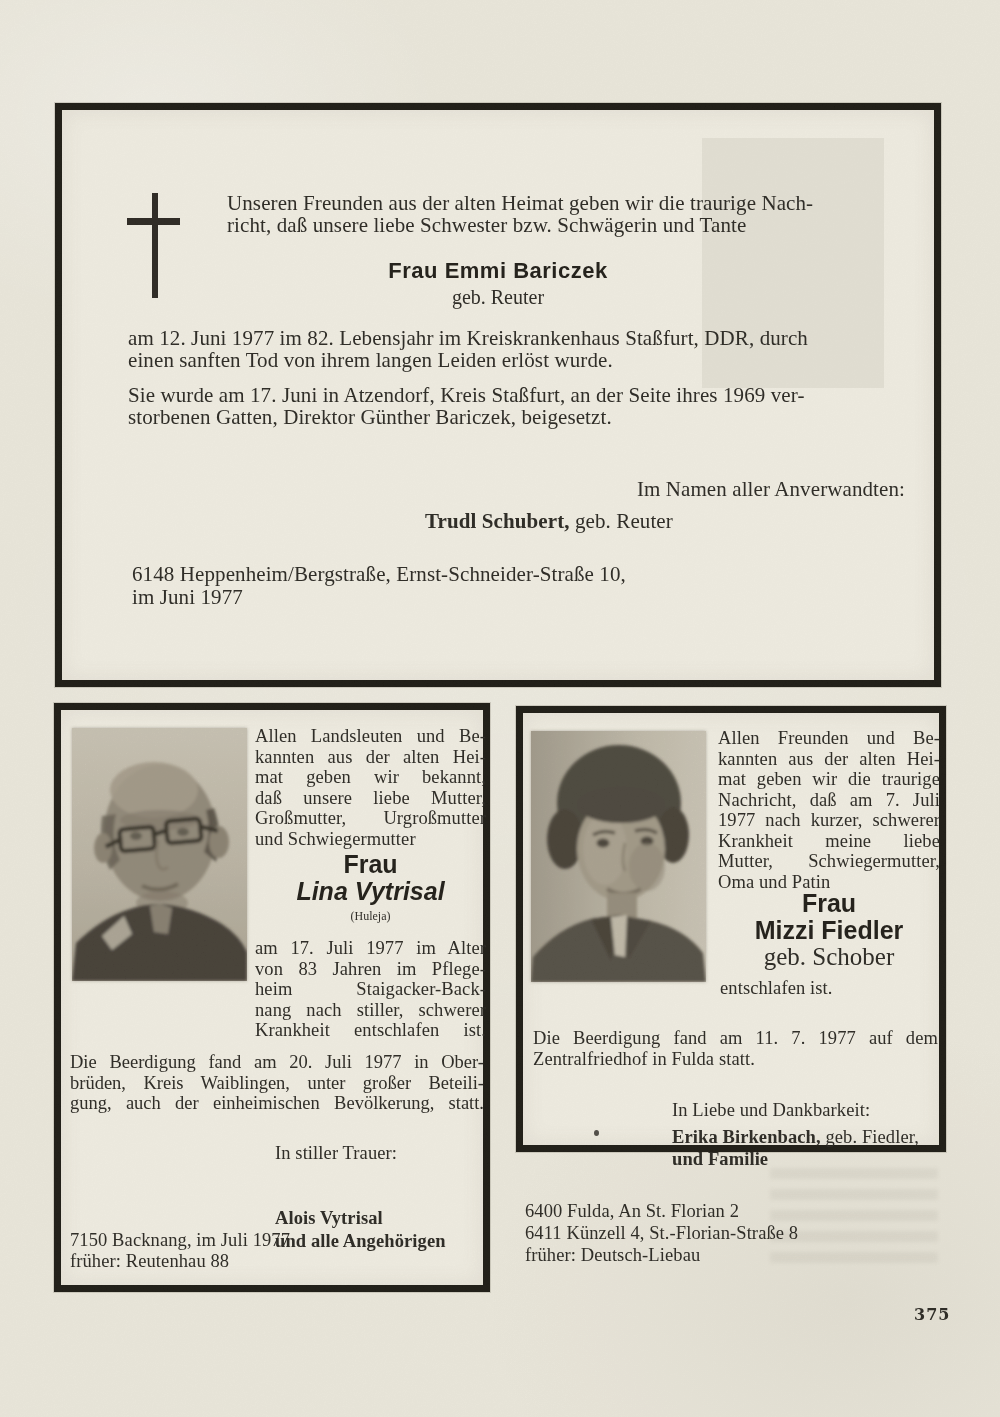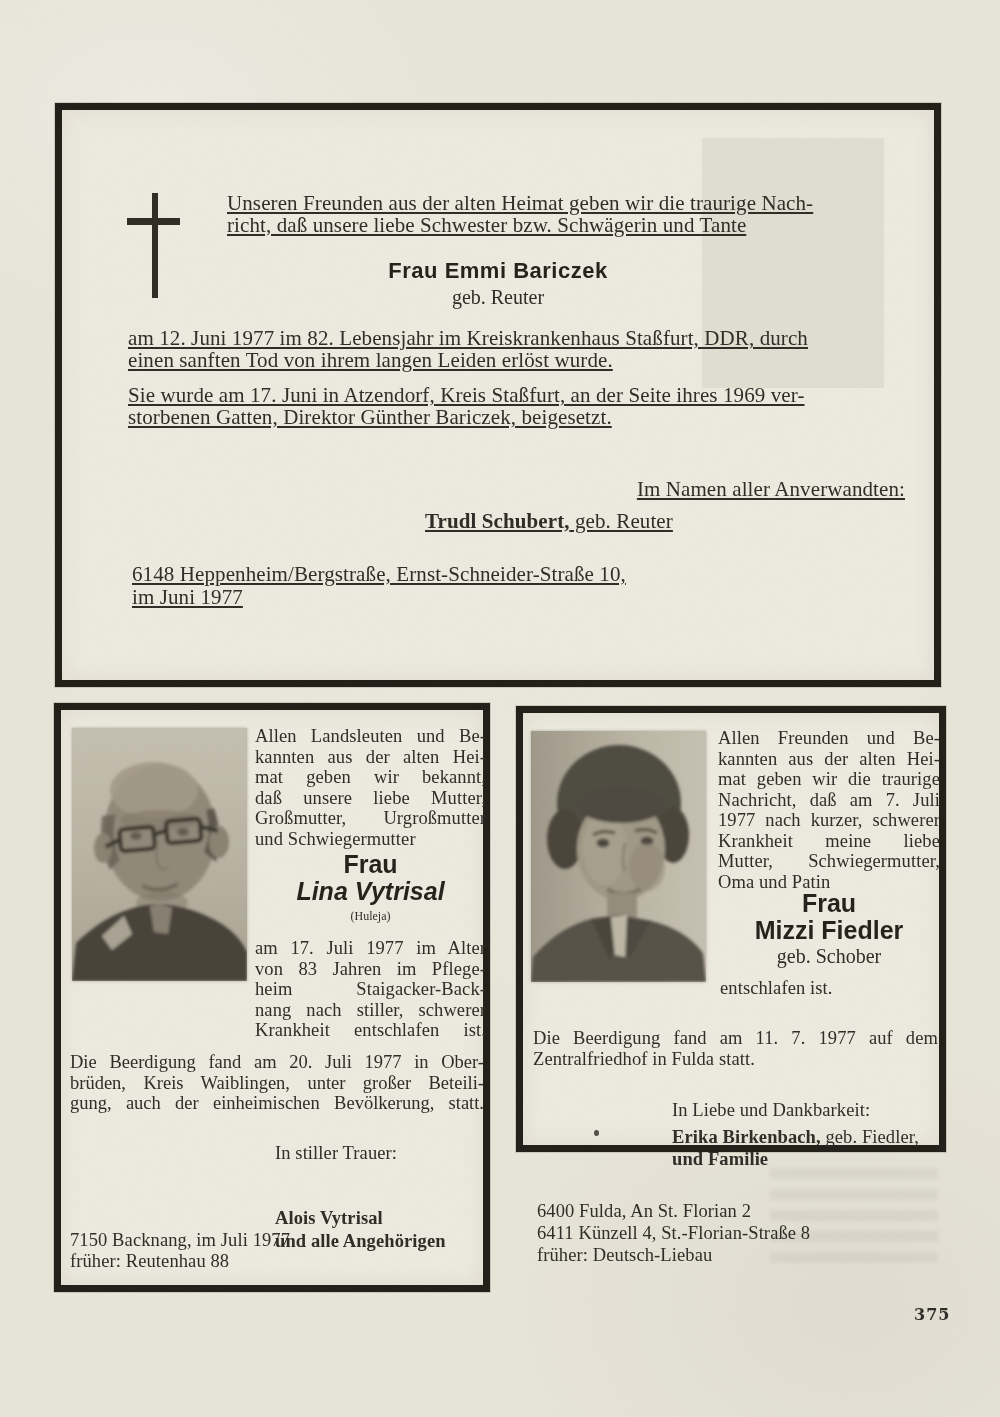--- a/index.html
+++ b/index.html
@@ -12,21 +12,21 @@
       #ebe8dc;
     font-family:"Liberation Serif", serif;
     color:#2a2823;
   }
   .box{
     position:absolute;border:7px solid #1c1a14;background:#f0ede2;
     box-shadow:0 0 0 1px rgba(70,64,52,.18), inset 0 0 22px rgba(120,112,95,.10);
   }
   .abs{position:absolute;}
   .t{position:absolute;white-space:pre-line;color:#2a2823;}
-  .top-body{font:21px/21.5px "Liberation Serif", serif;letter-spacing:.1px;text-decoration:underline;}
+  .top-body{font:21px/21.5px "Liberation Serif", serif;letter-spacing:.1px;}
   .bot-body{font:18.5px/20.5px "Liberation Serif", serif;letter-spacing:.1px;}
   .sans-name{font-family:"Liberation Sans", sans-serif;font-weight:700;color:#1f1d17;}
   .center{text-align:center;}
   .b{font-weight:700;}
   .ln{display:block;}
   .j{text-align:justify;text-align-last:justify;}
   .ghost{
     position:absolute;opacity:.10;filter:blur(2px);pointer-events:none;
     background:repeating-linear-gradient(180deg, rgba(96,90,76,.8) 0 11px, transparent 11px 21px);
   }
@@ -218,39 +218,39 @@
     <span class="ln j">mat geben wir die traurige</span>
     <span class="ln j">Nachricht, daß am 7. Juli</span>
     <span class="ln j">1977 nach kurzer, schwerer</span>
     <span class="ln j">Krankheit meine liebe</span>
     <span class="ln j">Mutter, Schwiegermutter,</span>
     <span class="ln">Oma und Patin</span>
   </div>
 
   <div class="t sans-name center" style="left:195px;top:177px;width:222px;font-size:25px;line-height:27px;">Frau</div>
   <div class="t sans-name center" style="left:195px;top:204px;width:222px;font-size:25px;line-height:27px;">Mizzi Fiedler</div>
-  <div class="t center" style="left:195px;top:233px;width:222px;font-size:20px;line-height:21px;">geb. Schober</div>
+  <div class="t center" style="left:195px;top:233px;width:222px;font-size:25px;line-height:21px;">geb. Schober</div>
 
   <div class="t bot-body" style="left:197px;top:265px;width:222px;">entschlafen ist.</div>
 
   <div class="t bot-body" style="left:10px;top:315px;width:405px;white-space:normal;">
     <span class="ln j">Die Beerdigung fand am 11. 7. 1977 auf dem</span>
     <span class="ln">Zentralfriedhof in Fulda statt.</span>
   </div>
 
   <div class="t bot-body" style="left:149px;top:387px;width:260px;">In Liebe und Dankbarkeit:</div>
 
   <div class="dot-artifact" style="left:71px;top:417px;"></div>
 
   <div class="t bot-body" style="left:149px;top:413px;width:270px;white-space:normal;line-height:22px;">
     <span class="b">Erika Birkenbach,</span><span> geb. Fiedler,</span>
     <span class="ln b">und Familie</span>
   </div>
 
-  <div class="t bot-body" style="left:14px;top:487px;width:390px;line-height:22px;">6400 Fulda, An St. Florian 2
+  <div class="t bot-body" style="left:2px;top:487px;width:390px;line-height:22px;">6400 Fulda, An St. Florian 2
 6411 Künzell 4, St.-Florian-Straße 8
 früher: Deutsch-Liebau</div>
 </div>
 
 <div class="abs pagenum" style="left:914px;top:1305px;">375</div>
 
 <svg class="grain" xmlns="http://www.w3.org/2000/svg">
   <filter id="pgrain">
       <feTurbulence type="fractalNoise" baseFrequency="0.9" numOctaves="2"></feTurbulence>
       <feColorMatrix type="matrix" values="0 0 0 0 0.35  0 0 0 0 0.33  0 0 0 0 0.28  0.7 0.7 0.7 0 0"></feColorMatrix>

